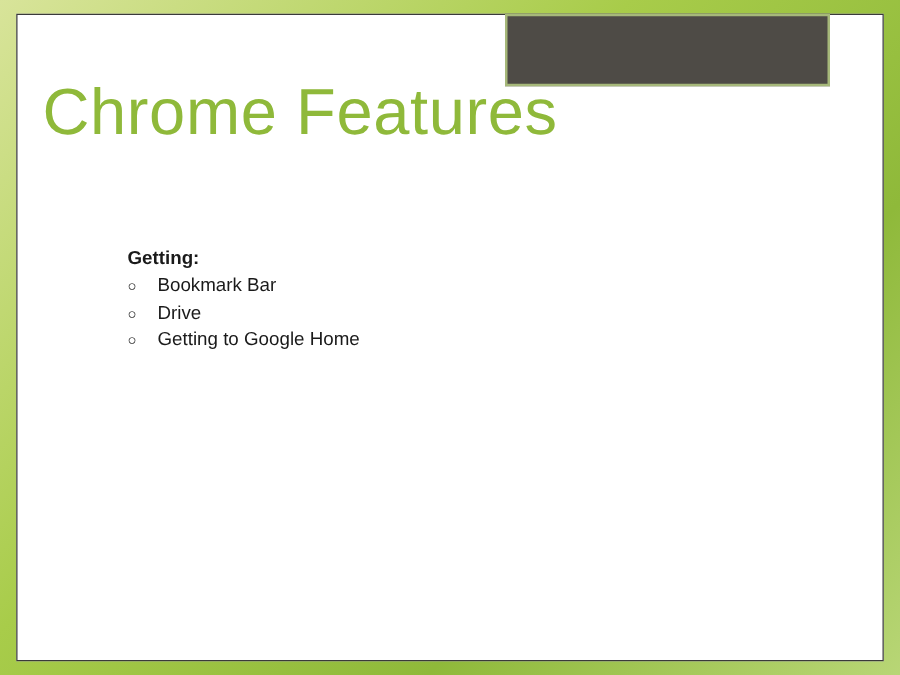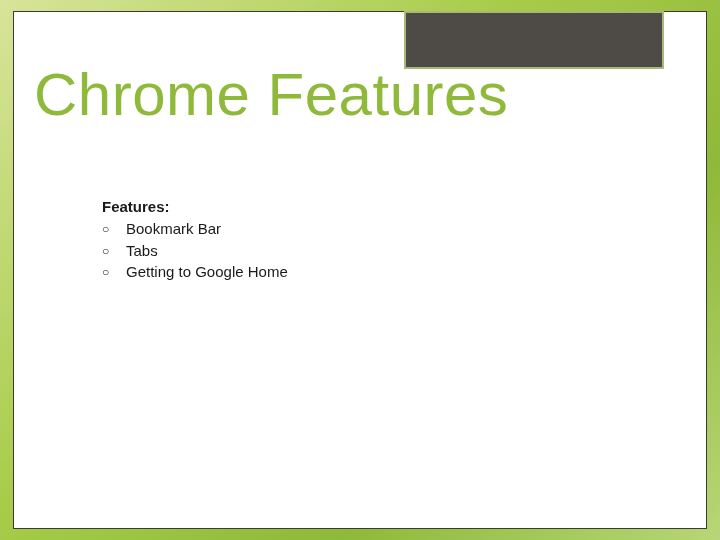--- a/index.html
+++ b/index.html
@@ -33,21 +33,21 @@
     width: 260px;
     height: 58px;
     background: #4e4b46;
     border: 2px solid #a6b87a;
     box-sizing: border-box;
   }
   .title {
     position: absolute;
     top: 50px;
     left: 20px;
-    font-size: 60px;
+    font-size: 52px;
     font-weight: 400;
     color: #8fb93a;
     letter-spacing: 0.5px;
     line-height: 1.1;
   }
   .content {
     position: absolute;
     top: 185px;
     left: 88px;
     color: #1a1a1a;
@@ -81,21 +81,21 @@
   }
 </style>
 </head>
 <body>
 
 <div class="bg">
   <div class="slide">
     <div class="deco-rect"></div>
     <div class="title">Chrome Features</div>
     <div class="content">
-      <div class="section-label">Features:</div>
+      <div class="section-label">Getting:</div>
       <ul class="bullet-list">
         <li>Bookmark Bar</li>
-        <li>Tabs</li>
+        <li>Drive</li>
         <li>Getting to Google Home</li>
       </ul>
     </div>
   </div>
 </div>
 
 </body></html>

